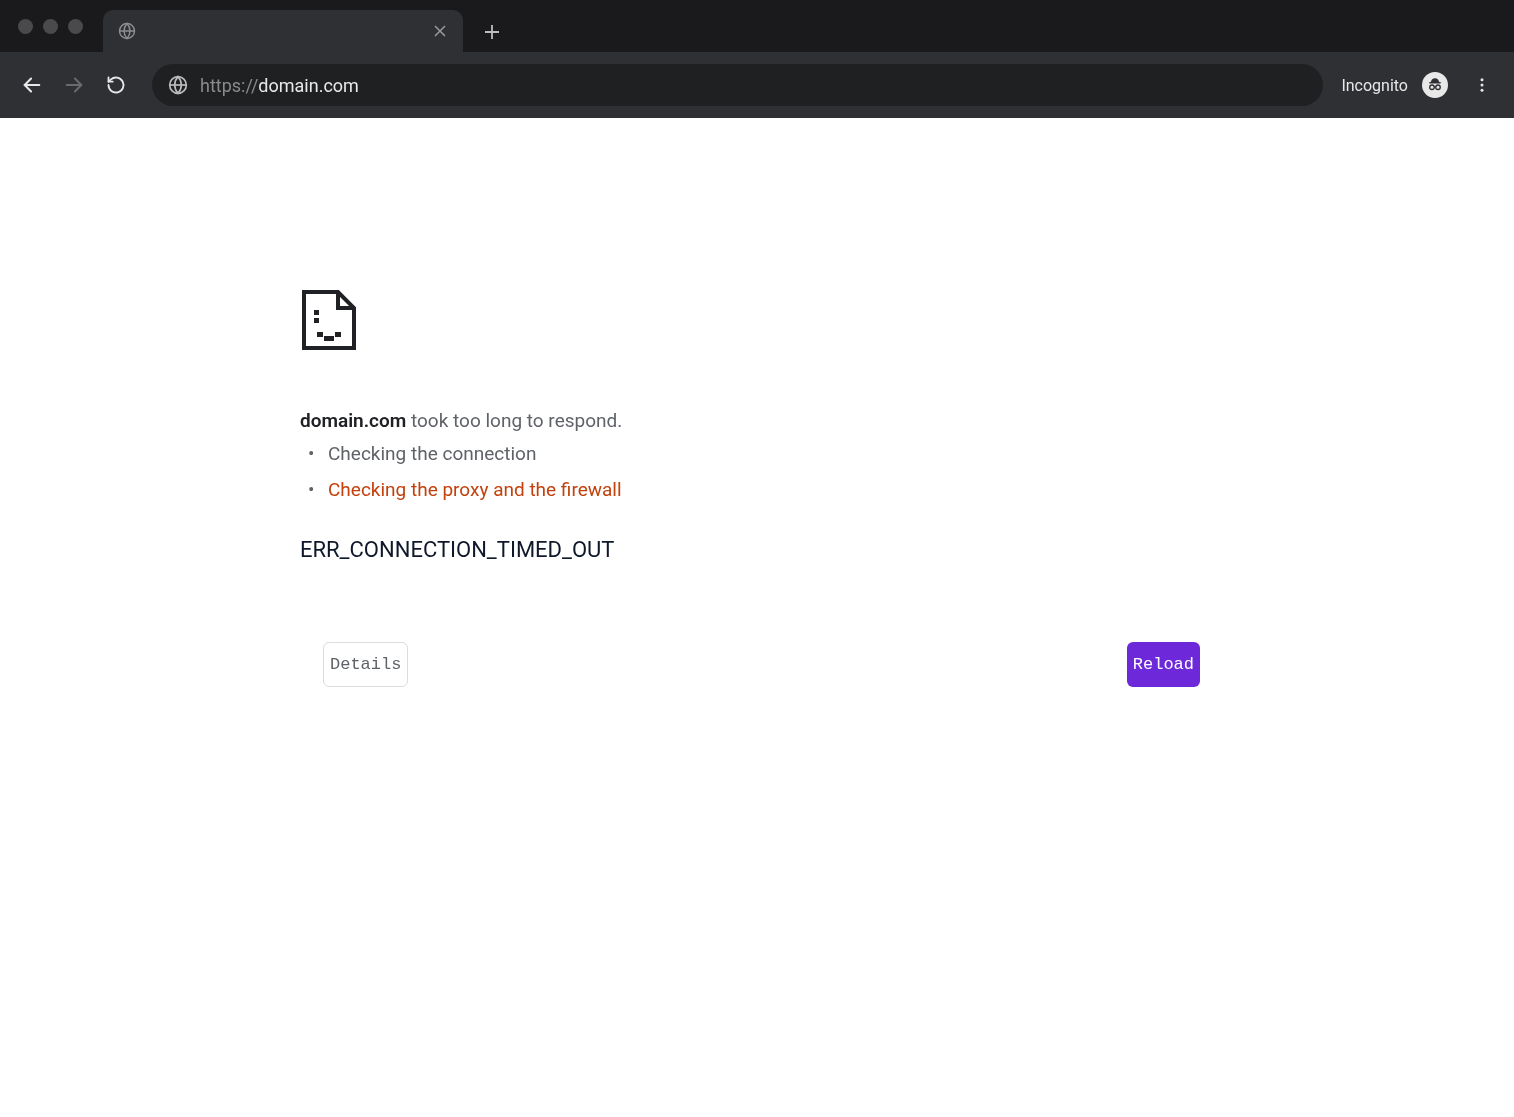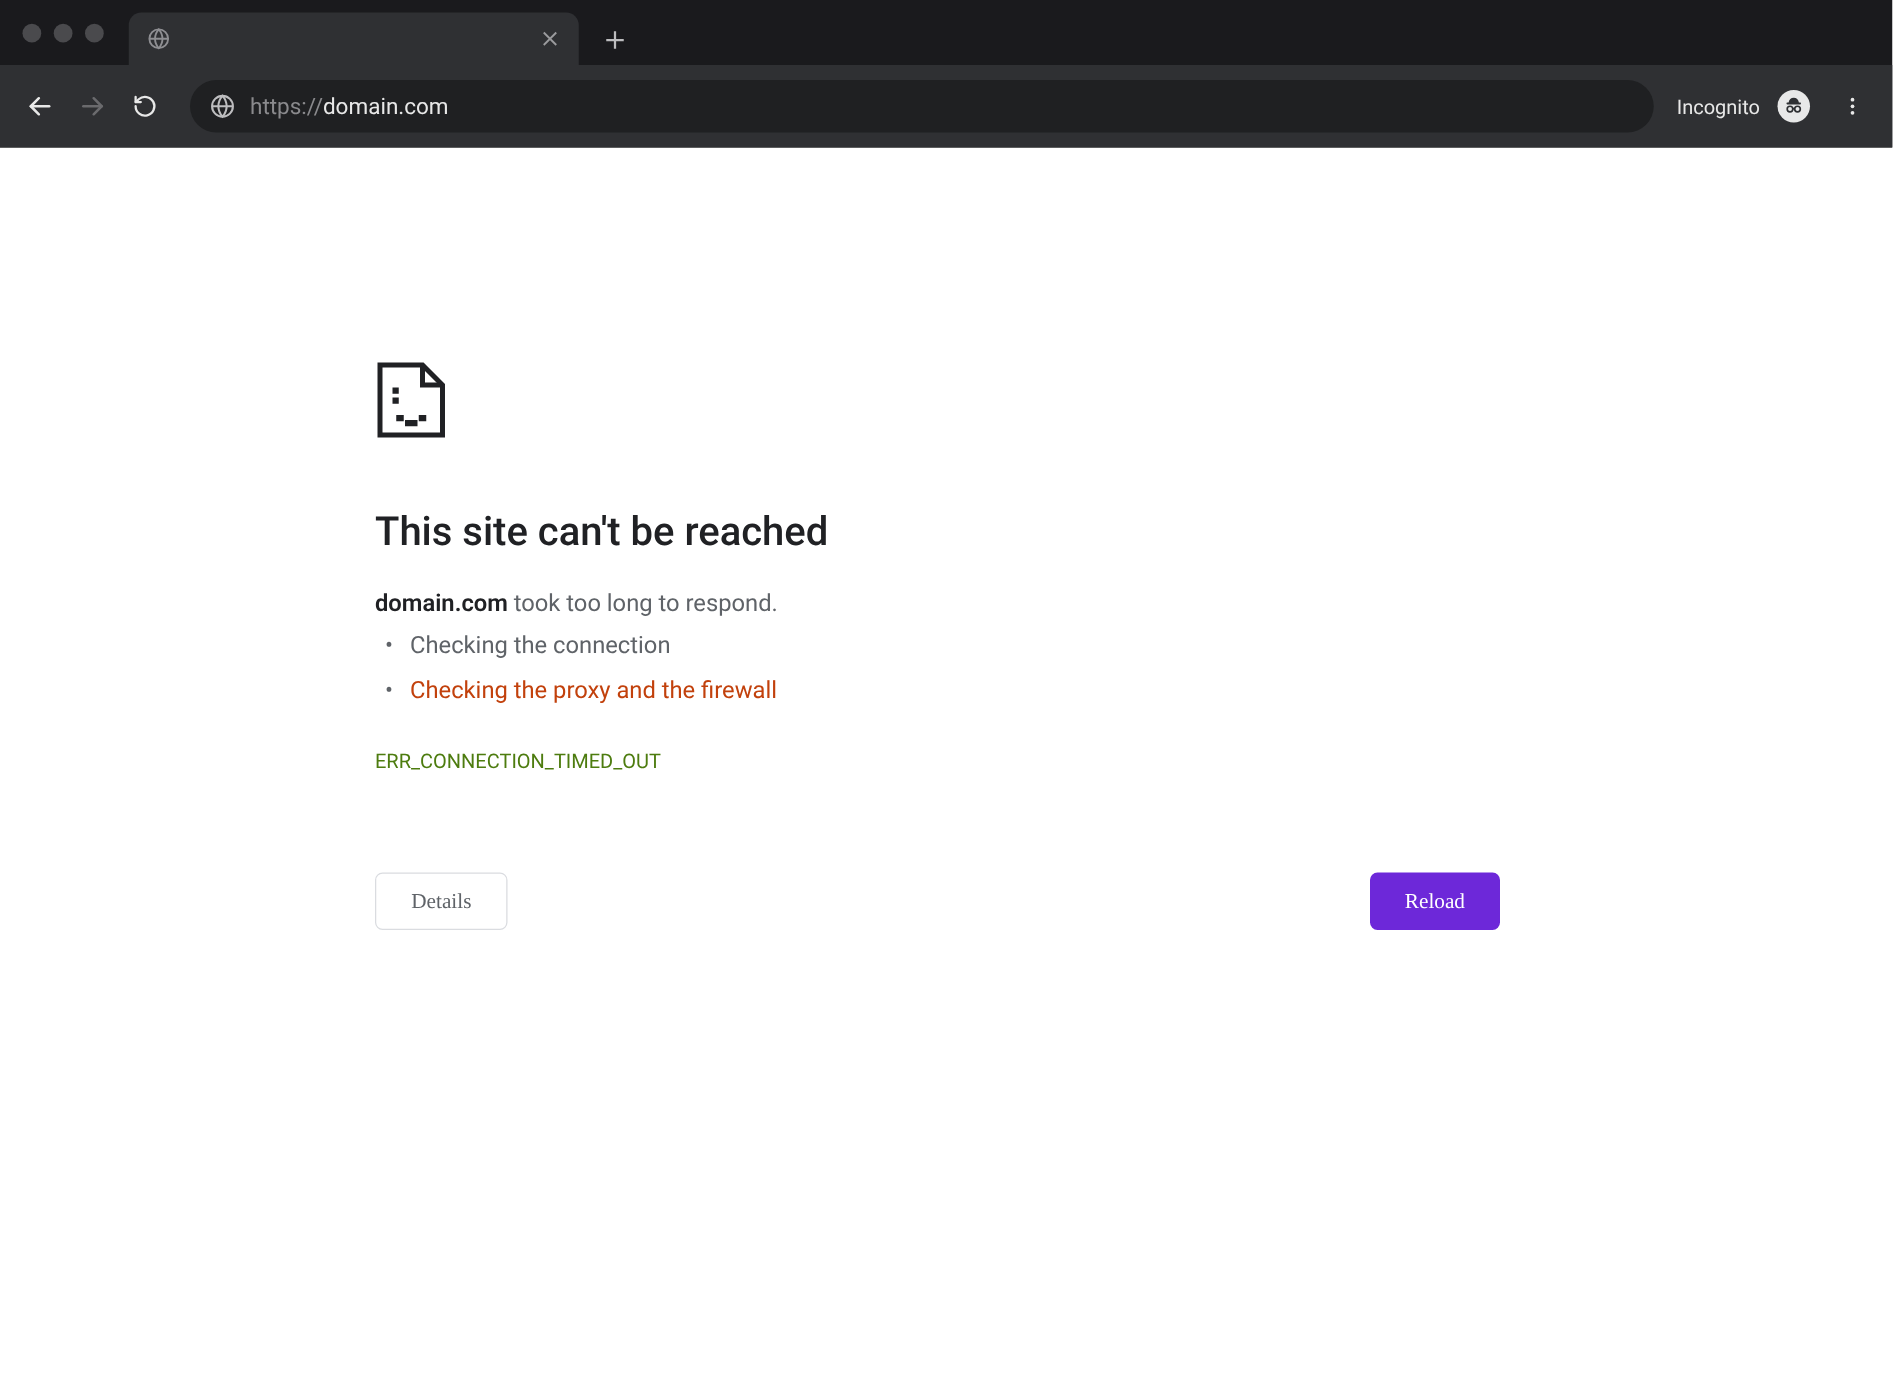--- a/index.html
+++ b/index.html
@@ -238,38 +238,39 @@
       left: -20px;
       color: #5f6368;
     }
     
     .suggestions-list li.link-item {
       color: #c2410c;
       cursor: pointer;
     }
     
     .error-code {
-      font-size: 16px;
-      color: #4d7c0f;
+      font-size: 22px;
+      color: #0f172a;
       margin-bottom: 80px;
     }
     
     .button-row {
       display: flex;
       justify-content: space-between;
       width: 900px;
     }
     
     .btn {
-      padding: 12px 28px;
+      padding: 12px 6px;
       border-radius: 6px;
       font-size: 17px;
       cursor: pointer;
       border: none;
-      font-family: Liberation Serif, serif;
+      font-family: Liberation Mono, monospace;
+      margin-left: 23px;
     }
     
     .btn-details {
       background: #fff;
       color: #5f6368;
       border: 1px solid #dadce0;
     }
     
     .btn-reload {
       background: #6d28d9;
@@ -371,21 +372,20 @@
       <path d="M4 4 L38 4 L54 20 L54 60 L4 60 Z" fill="none"></path>
       <path d="M38 4 L38 20 L54 20" fill="none"></path>
       <rect x="14" y="22" width="5" height="5" fill="currentColor" stroke="none"></rect>
       <rect x="14" y="30" width="5" height="5" fill="currentColor" stroke="none"></rect>
       <rect x="17" y="44" width="6" height="5" fill="currentColor" stroke="none"></rect>
       <rect x="24" y="48" width="10" height="5" fill="currentColor" stroke="none"></rect>
       <rect x="35" y="44" width="6" height="5" fill="currentColor" stroke="none"></rect>
     </svg>
   </div>
 
-  <h1 class="error-heading">This site can't be reached</h1>
 
   <p class="error-message">
     <strong>domain.com</strong><span> took too long to respond.</span>
   </p>
 
 
   <ul class="suggestions-list">
     <li>Checking the connection</li>
     <li class="link-item">Checking the proxy and the firewall</li>
   </ul>

